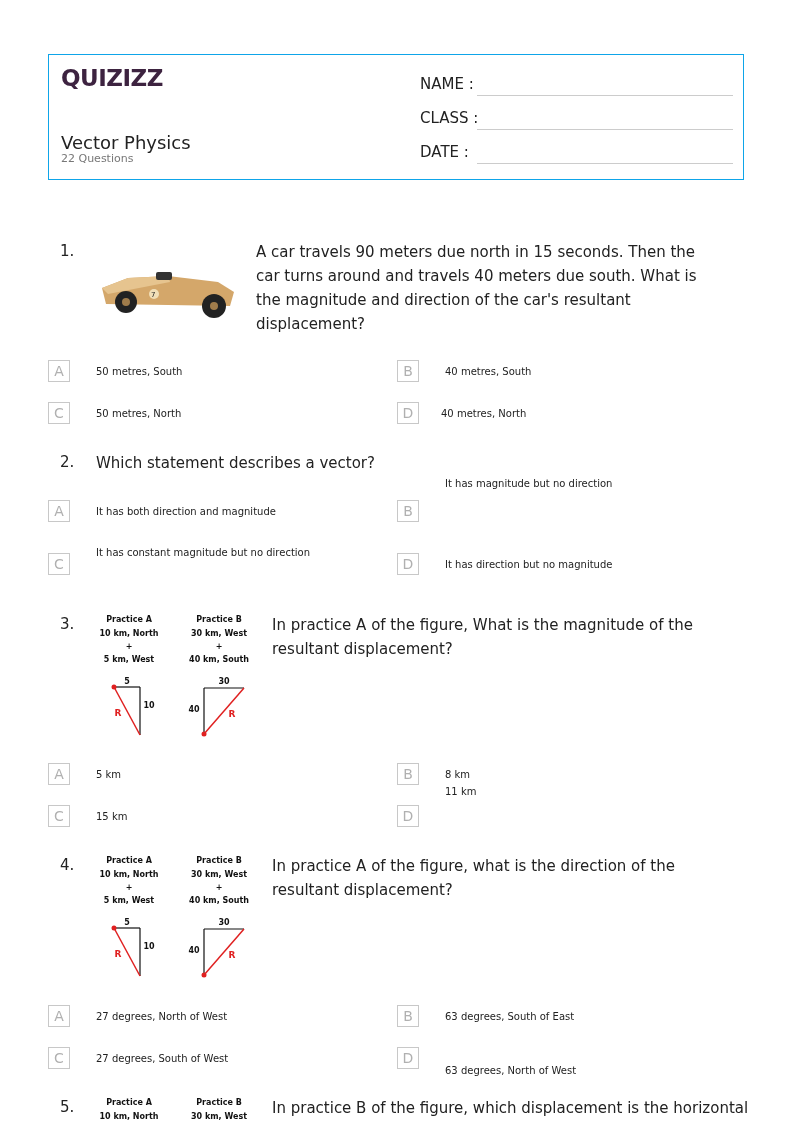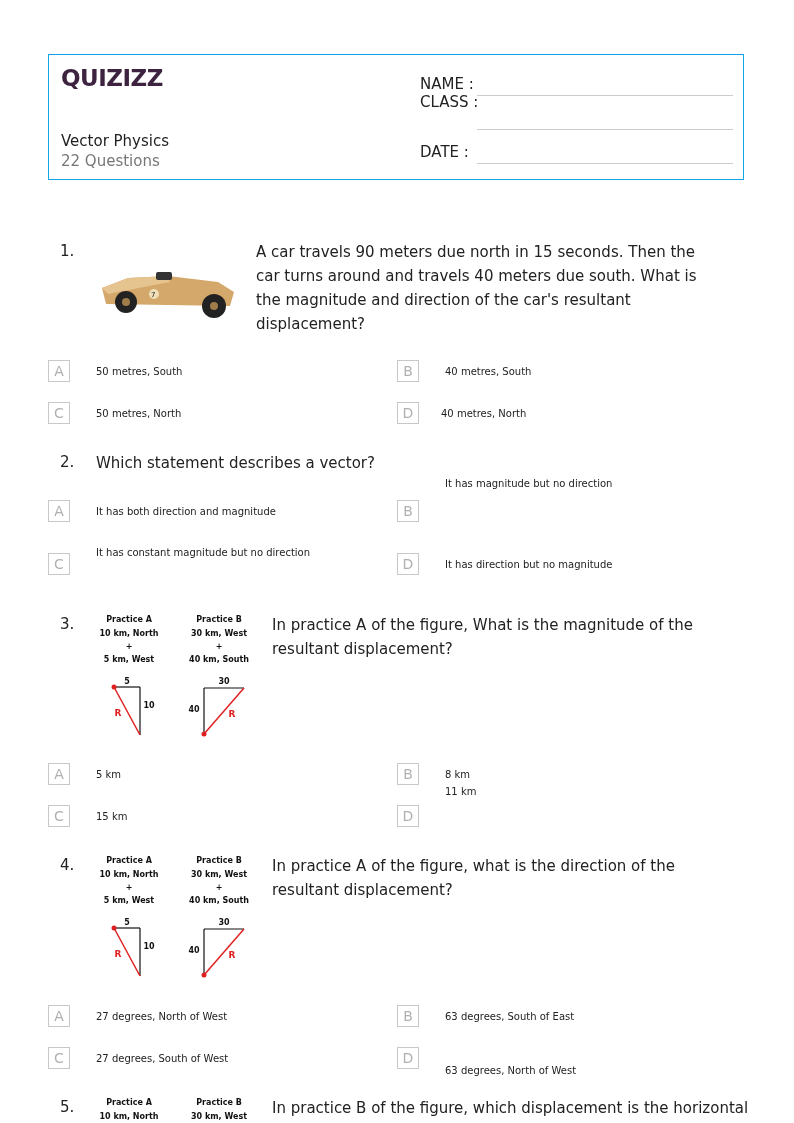--- a/index.html
+++ b/index.html
@@ -2,43 +2,43 @@
 <html><head>
 <meta charset="utf-8">
 <style>
   html, body { margin:0; padding:0; background:#fff; }
   body { width:794px; height:1123px; overflow:hidden; position:relative;
          font-family:"DejaVu Sans", sans-serif; color:#222; }
   .header { position:absolute; left:48px; top:48px; width:696px; height:126px;
             border:1px solid #0ea5e9; box-sizing:border-box;margin-top:6px; }
   .logo { position:absolute; left:12px; top:10px; font-family:"DejaVu Sans", sans-serif;
           font-weight:bold; font-size:23px; color:#3d2340; letter-spacing:-0.5px; }
-  .ws-title { position:absolute; left:12px; top:77px; font-size:15px; color:#222; }
-  .ws-count { position:absolute; left:12px; top:97px; font-size:15px; color:#777; }
+  .ws-title { position:absolute; left:12px; top:77px; font-size:18px; color:#222; }
+  .ws-count { position:absolute; left:12px; top:97px; font-size:11px; color:#777; }
   .field { position:absolute; left:371px; font-size:15px; color:#222; }
   .field-line { position:absolute; left:428px; width:256px; border-bottom:1px solid #ccc; }
   .q { position:absolute; font-size:15px; line-height:24px; color:#222; }
   .qnum { position:absolute; left:60px; font-size:15px; }
   .opt-box { position:absolute; width:22px; height:22px; border:1px solid #c8c8c8; box-sizing:border-box;
              color:#b0b0b0; font-size:14px; text-align:center; line-height:20px; }
   .opt-text { position:absolute; font-size:10px; line-height:24px; color:#222; }
   .fig { position:absolute; }
   .fig text { font-family:"DejaVu Sans", sans-serif; }
 </style>
 </head>
 <body>
 
 <div class="header">
   <div class="logo">QUIZIZZ</div>
   <div class="ws-title">Vector Physics</div>
   <div class="ws-count">22 Questions</div>
 
   <div class="field" style="top:20px">NAME :</div>
   <div class="field-line" style="top:40px"></div>
-  <div class="field" style="top:38px">CLASS :</div>
+  <div class="field" style="top:54px">CLASS :</div>
   <div class="field-line" style="top:74px"></div>
   <div class="field" style="top:88px">DATE  :</div>
   <div class="field-line" style="top:108px"></div>
 </div>
 
 <div class="qnum" style="top:242px">1.</div>
 <svg class="fig" style="left:98px;top:268px" width="140" height="56">
   <polygon points="4,20 30,10 70,8 120,14 136,24 132,38 8,36" fill="#d4a76a"></polygon>
   <polygon points="4,20 30,10 70,8 72,14 10,26" fill="#e6c48f"></polygon>
   <rect x="58" y="4" width="16" height="8" rx="2" fill="#333"></rect>

